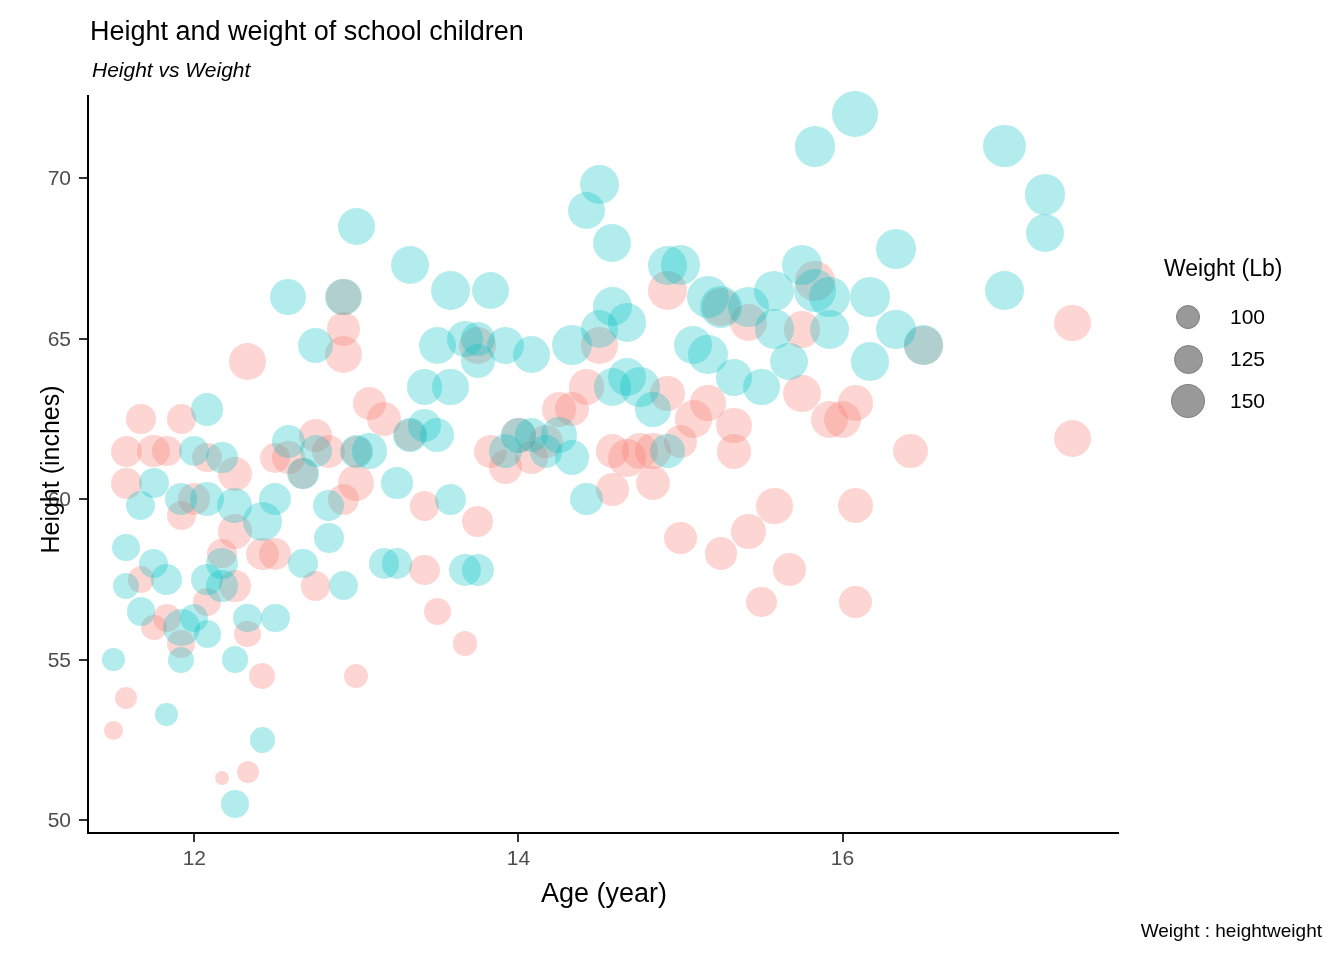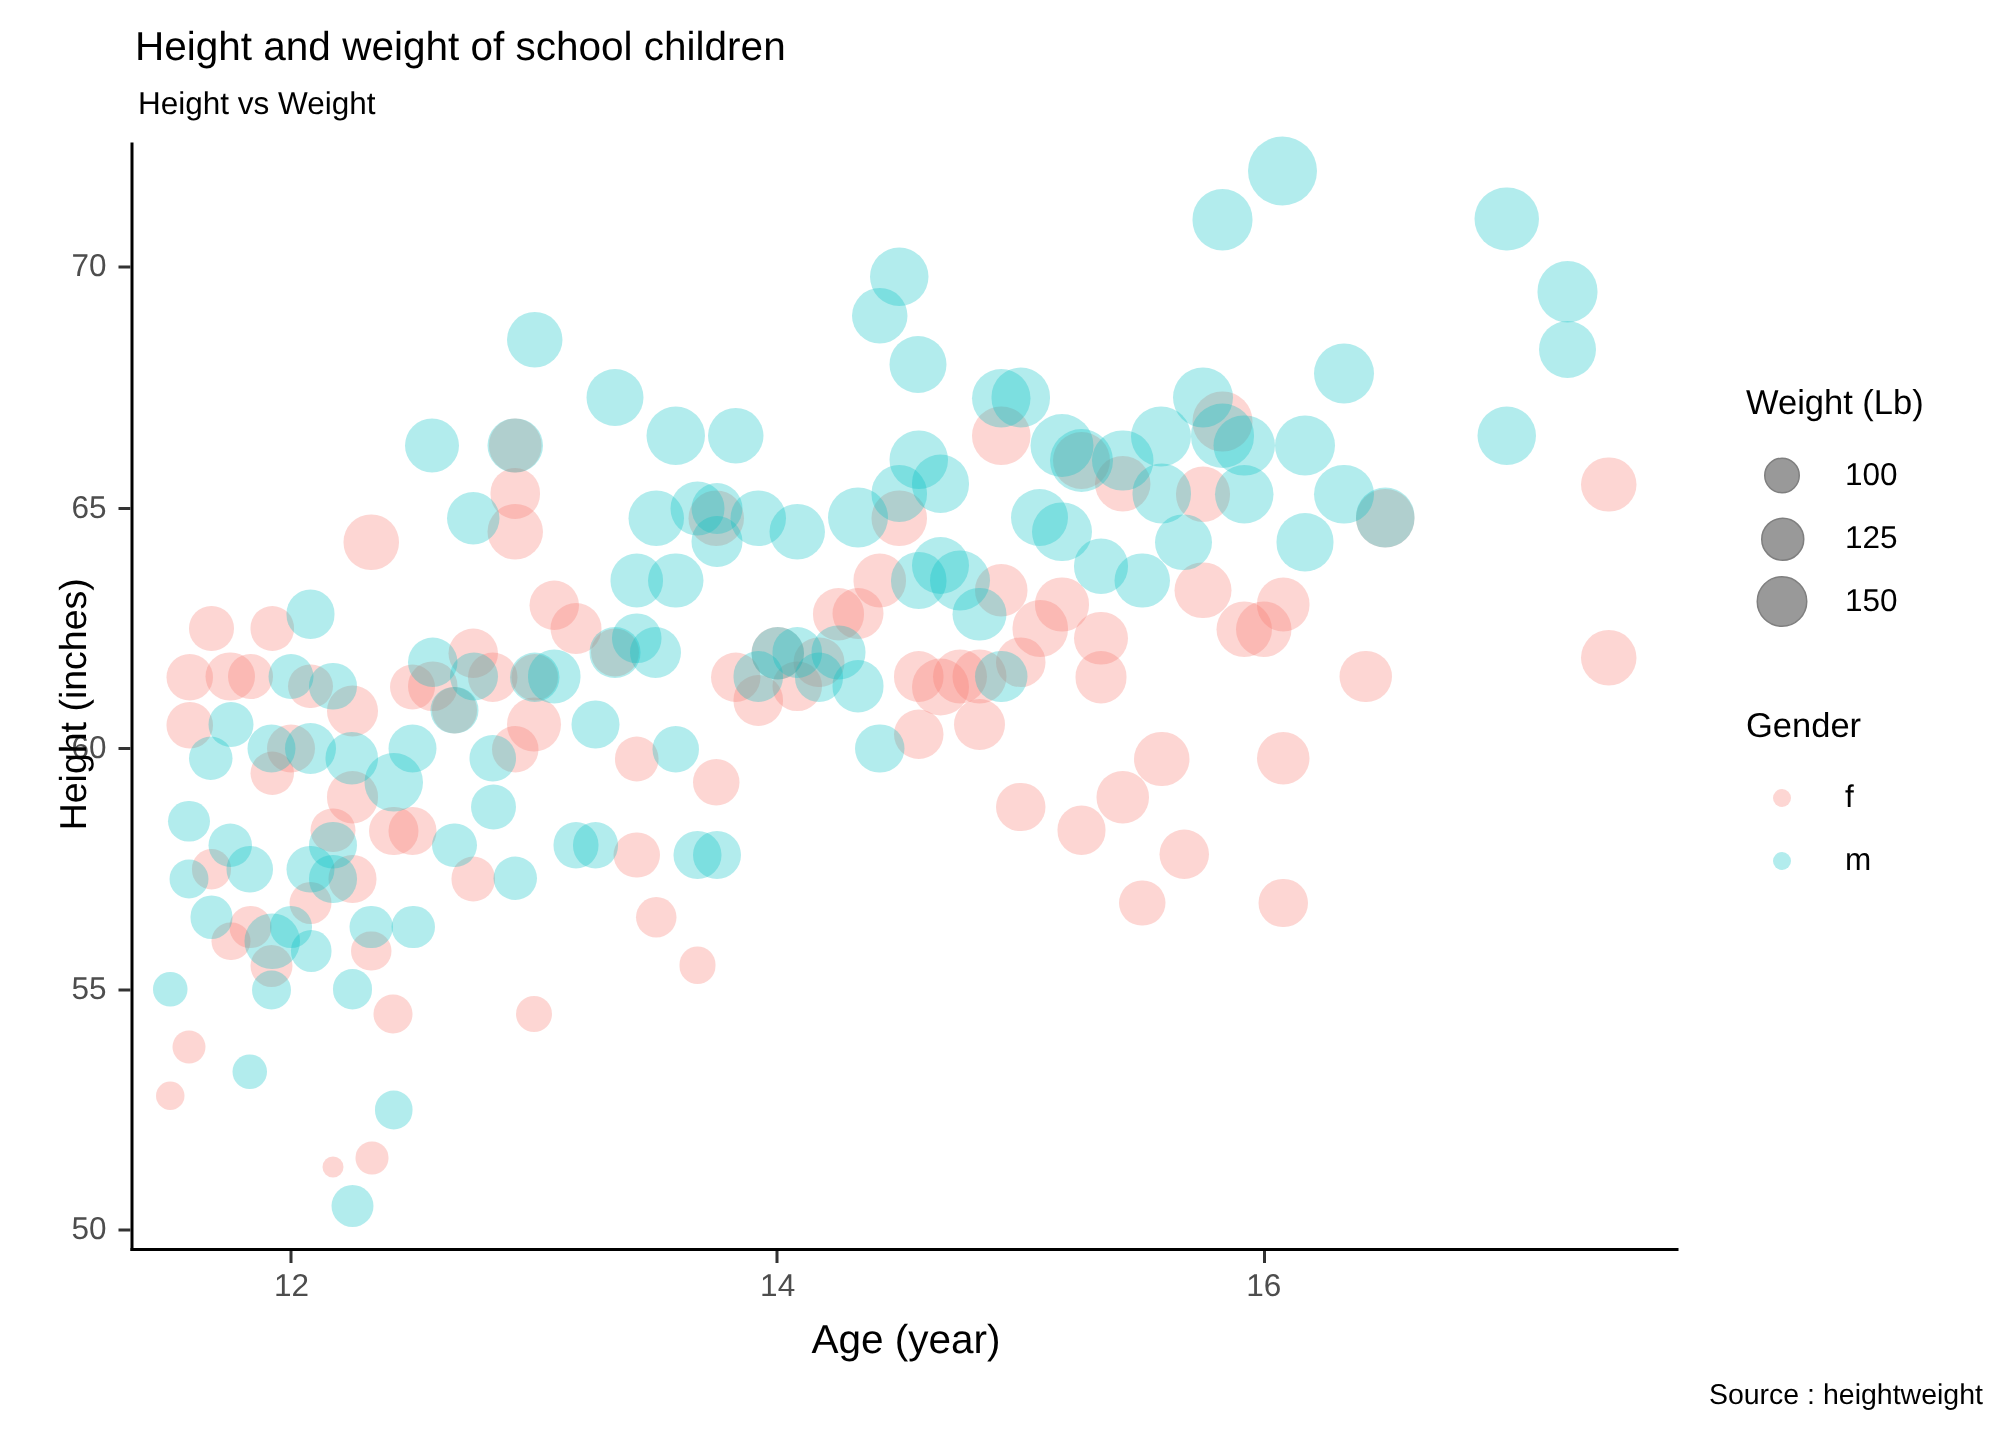--- a/index.html
+++ b/index.html
@@ -27,20 +27,21 @@
     color: #000000;
     white-space: nowrap;
   }
   .subtitle {
     position: absolute;
     left: 92px;
     top: 58px;
     font-size: 21px;
     color: #000000;
     white-space: nowrap;
+    font-style: italic;
   }
   .caption {
     position: absolute;
     right: 22px;
     top: 920px;
     font-size: 19px;
     color: #000000;
     white-space: nowrap;
   }
   .panel {
@@ -391,21 +392,21 @@
       <div class="ticklabel-x" style="left: 194.331px;">12</div>
       <div class="tick-x" style="left: 517.425px;"></div>
       <div class="ticklabel-x" style="left: 518.425px;">14</div>
       <div class="tick-x" style="left: 841.52px;"></div>
       <div class="ticklabel-x" style="left: 842.52px;">16</div>
     </div>
 
   <div class="axis-title-x">Age (year)</div>
   <div class="axis-title-y">Height (inches)</div>
 
-  <div class="caption">Source : heightweight</div>
+  <div class="caption">Weight : heightweight</div>
 
   <div class="legend">
     <div class="legend-title">Weight (Lb)</div>
     <div id="size-legend">
         <div class="legend-row">
           <div class="legend-key">
             <span class="legend-dot" style="width: 22px; height: 22px; background: rgb(153, 153, 153); border: 1px solid rgb(127, 127, 127);"></span>
           </div>
           <span class="legend-label">100</span>
         </div>
@@ -415,32 +416,15 @@
           </div>
           <span class="legend-label">125</span>
         </div>
         <div class="legend-row">
           <div class="legend-key">
             <span class="legend-dot" style="width: 32px; height: 32px; background: rgb(153, 153, 153); border: 1px solid rgb(127, 127, 127);"></span>
           </div>
           <span class="legend-label">150</span>
         </div>
       </div>
-    <div class="legend-block-2">
-      <div class="legend-title">Gender</div>
-      <div id="color-legend">
-          <div class="legend-row">
-            <div class="legend-key">
-              <span class="legend-dot" style="width: 12px; height: 12px; background: rgb(248, 118, 109); opacity: 0.3;"></span>
-            </div>
-            <span class="legend-label">f</span>
-          </div>
-          <div class="legend-row">
-            <div class="legend-key">
-              <span class="legend-dot" style="width: 12px; height: 12px; background: rgb(0, 191, 196); opacity: 0.3;"></span>
-            </div>
-            <span class="legend-label">m</span>
-          </div>
-        </div>
-    </div>
   </div>
 
 </div>
 
 </body></html>

